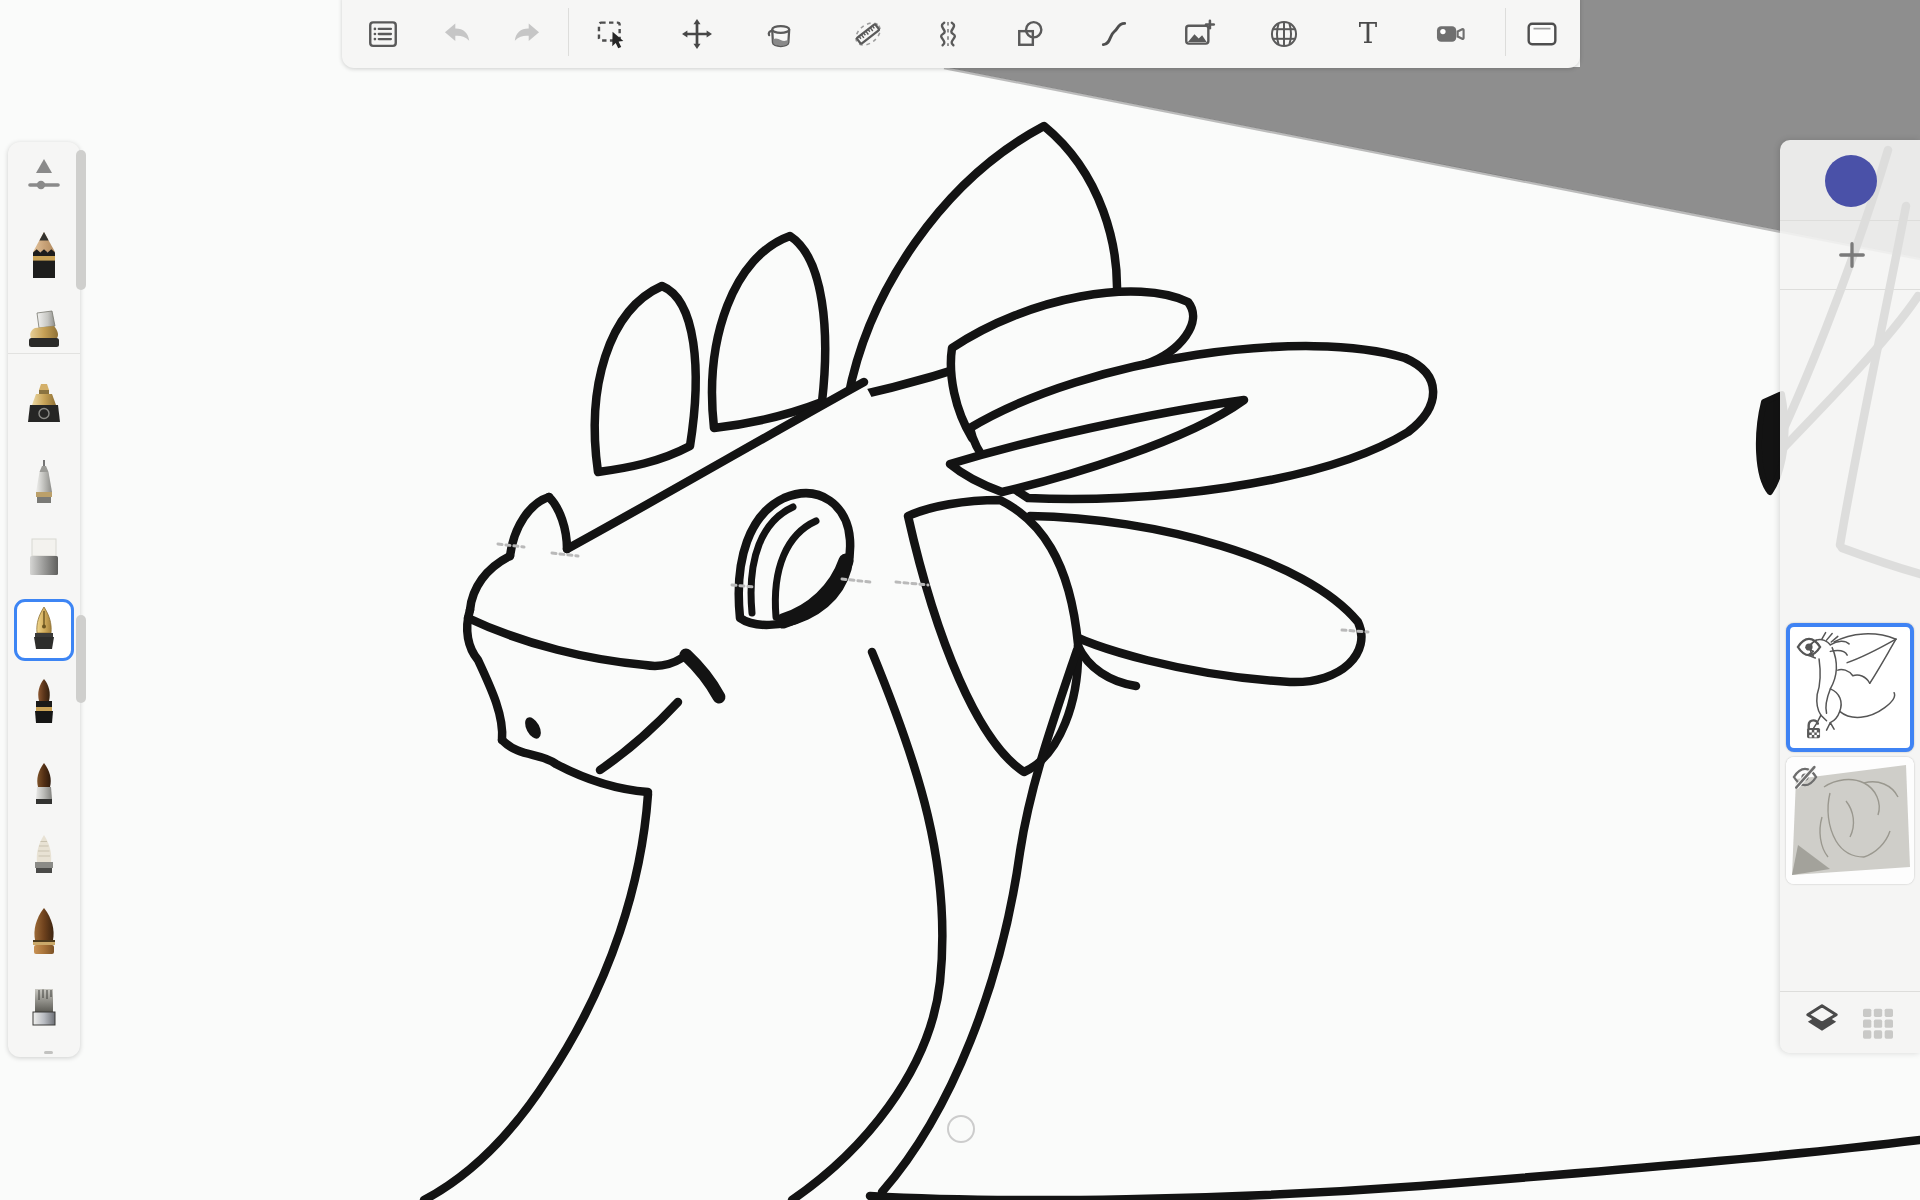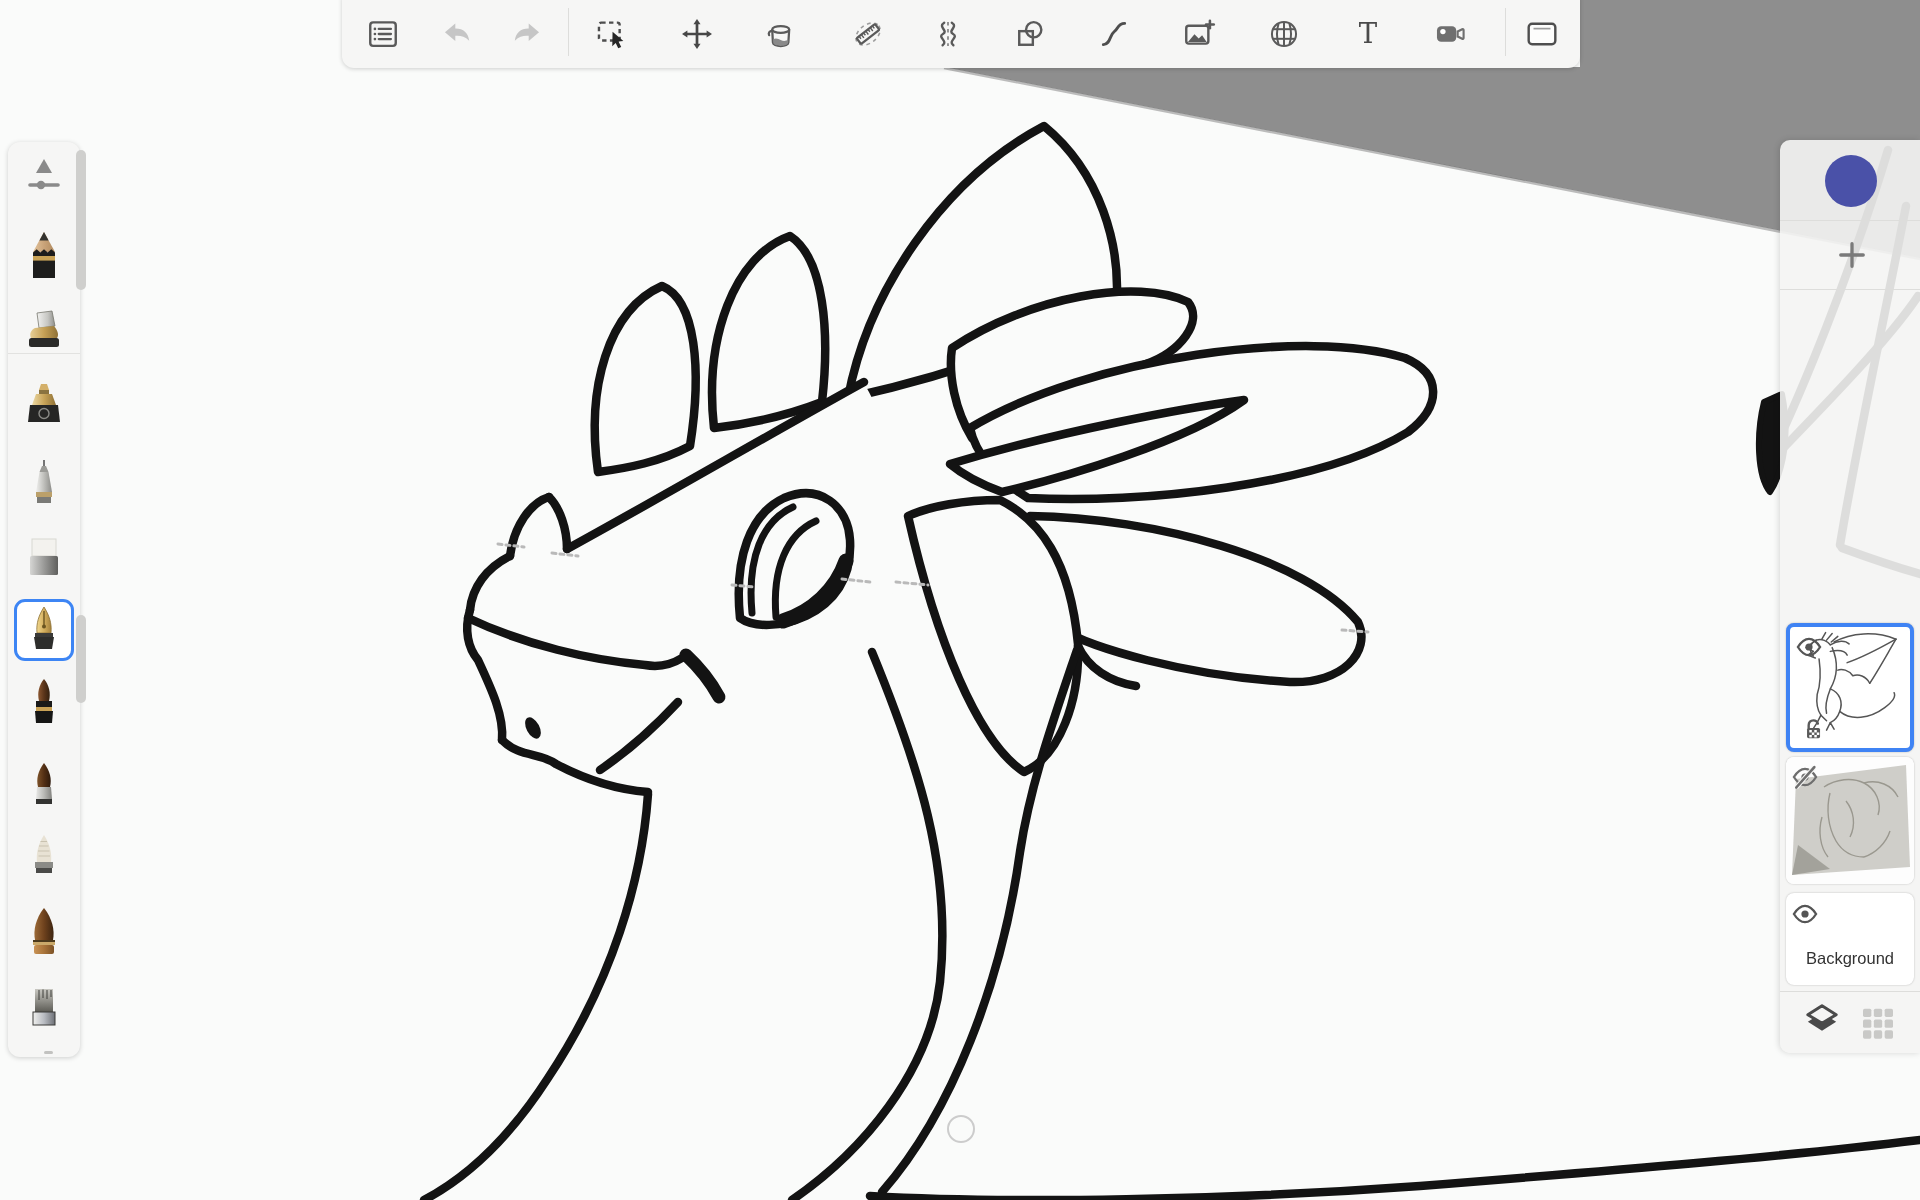--- a/index.html
+++ b/index.html
@@ -514,29 +514,20 @@
       <div class="thumb-eye">
         <svg viewBox="0 0 24 24">
           <path d="M2.5,12 C5.5,7.2 9,5 12,5 C15,5 18.5,7.2 21.5,12 C18.5,16.8 15,19 12,19 C9,19 5.5,16.8 2.5,12 Z" stroke="#6e6e6e" stroke-width="2" fill="none"></path>
           <circle cx="12" cy="12" r="3.1" fill="#6e6e6e"></circle>
           <path d="M4.5,21 L20,3.5" stroke="#f4f4f3" stroke-width="4"></path>
           <path d="M4.5,21 L20,3.5" stroke="#6e6e6e" stroke-width="2.2" stroke-linecap="round"></path>
         </svg>
       </div>
     </div>
 
-    <div class="layer-card" style="top:753px;height:92px">
-      <div class="thumb-eye" style="top:7px">
-        <svg viewBox="0 0 24 24">
-          <path d="M2.5,12 C5.5,7.2 9,5 12,5 C15,5 18.5,7.2 21.5,12 C18.5,16.8 15,19 12,19 C9,19 5.5,16.8 2.5,12 Z" stroke="#555" stroke-width="2" fill="none"></path>
-          <circle cx="12" cy="12" r="3.1" fill="#555"></circle>
-        </svg>
-      </div>
-      <div id="bg-label">Background</div>
-    </div>
 
     <div class="rp-div" style="top:851px"></div>
 
     <div class="footer-icon" style="left:22px;top:860px">
       <svg viewBox="0 0 24 24">
         <path d="M3.5,13 L12,18.5 L20.5,13 L12,7.8 Z" fill="#4a4a4a"></path>
         <path d="M3.5,8.8 L12,3.5 L20.5,8.8 L12,14 Z" fill="#f4f4f3" stroke="#4a4a4a" stroke-width="1.8" stroke-linejoin="round"></path>
       </svg>
     </div>
     <div class="footer-icon" style="left:78px;top:862px">

